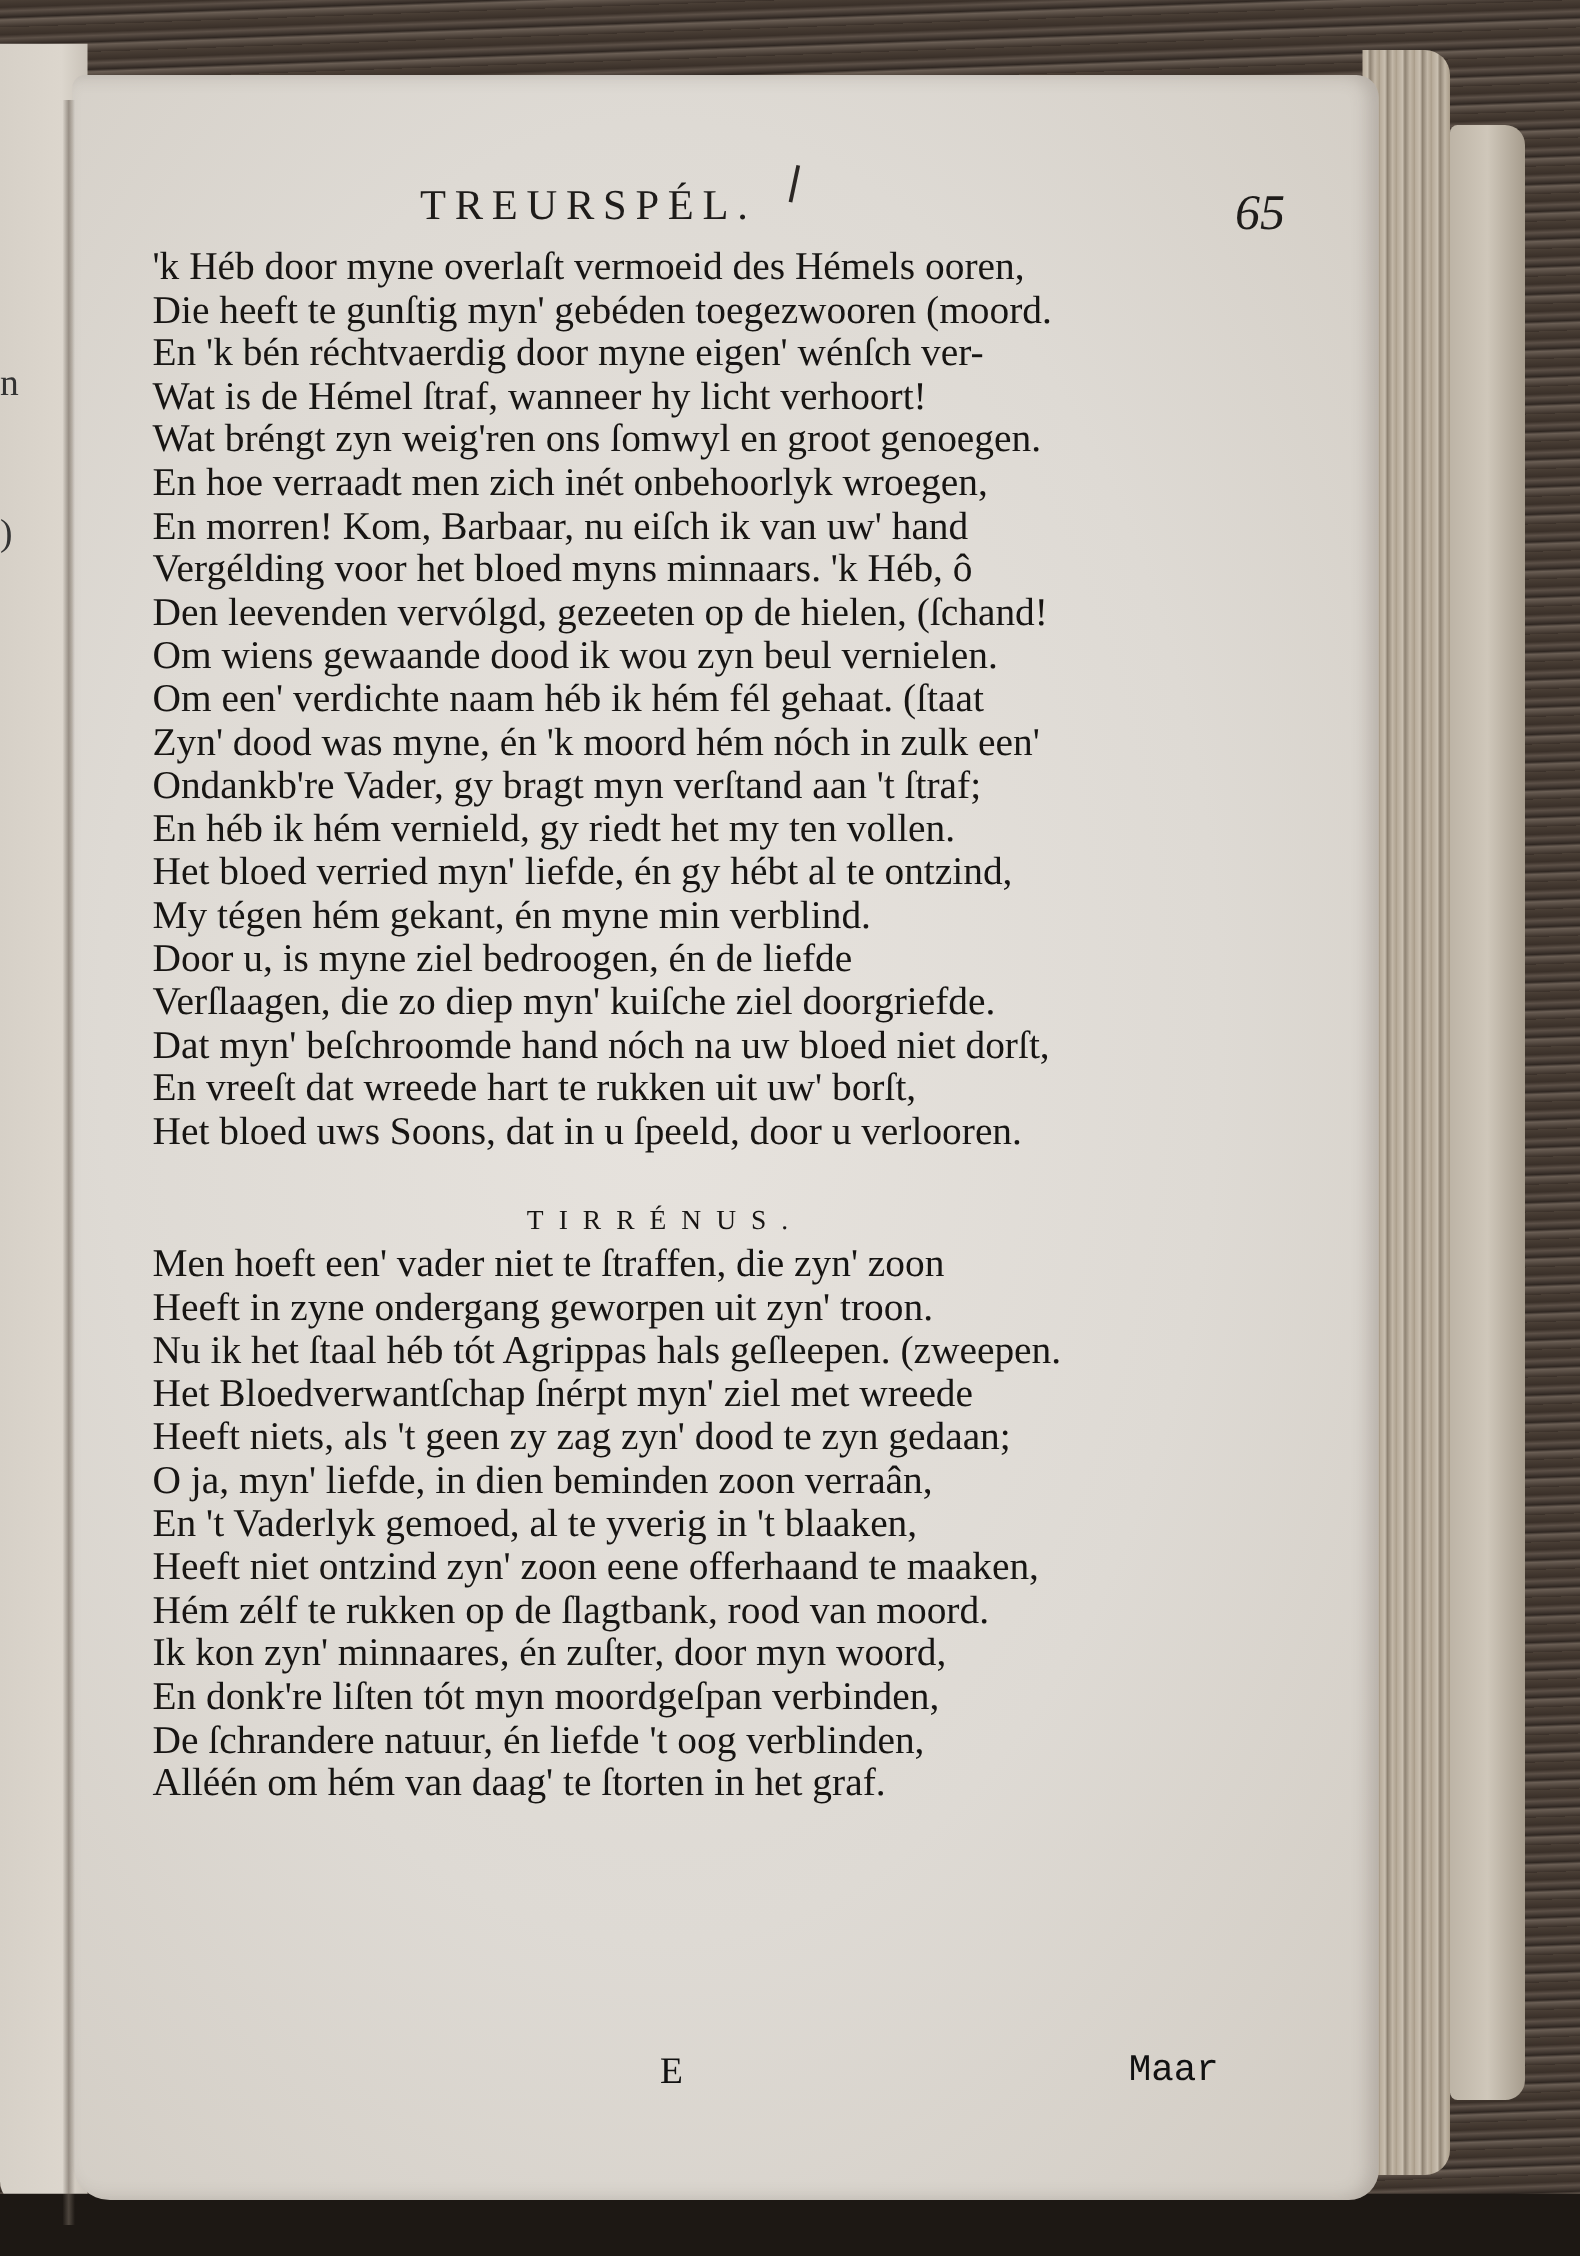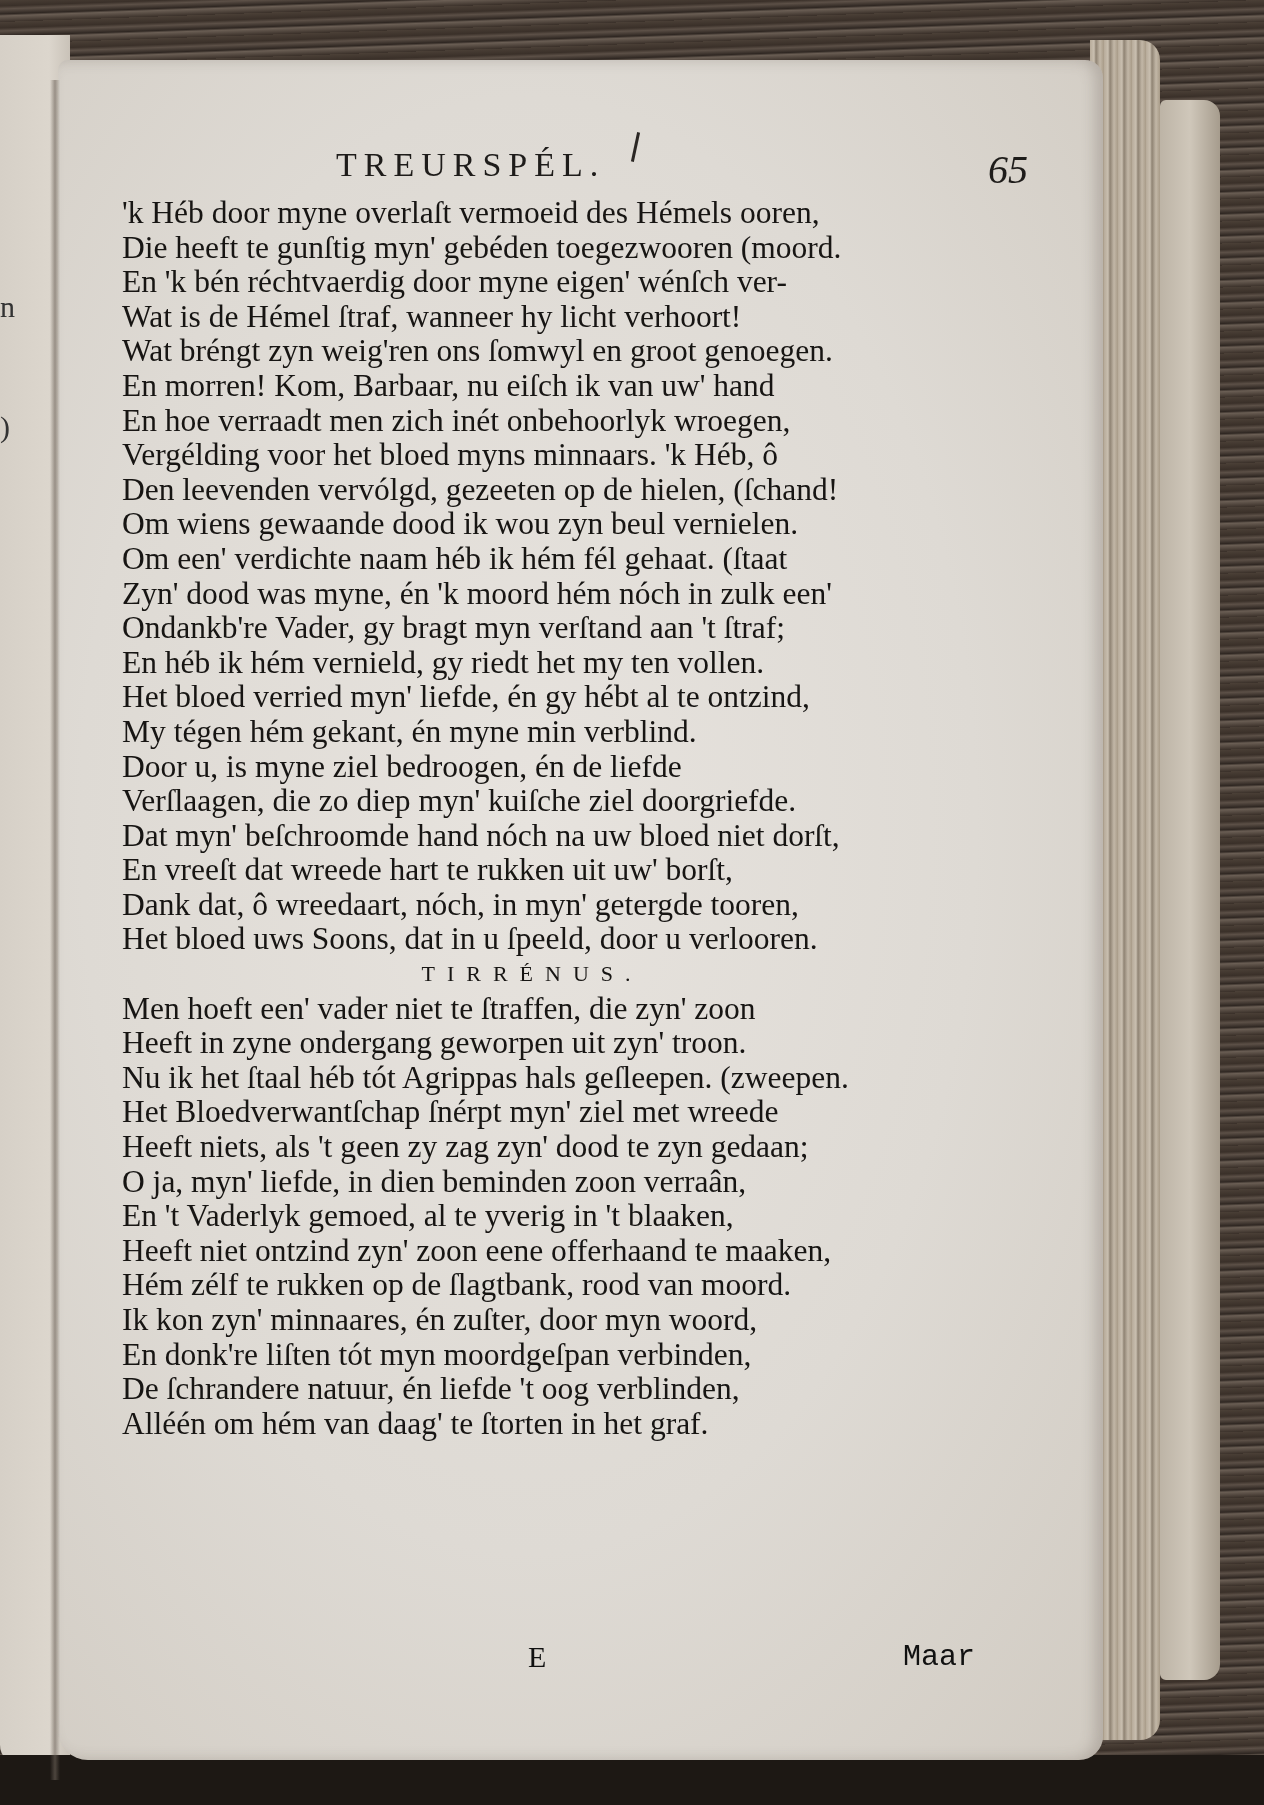--- a/index.html
+++ b/index.html
@@ -48,20 +48,21 @@
     transform: rotate(12deg);
   }
   .text-block {
     position: absolute; left: 64px; top: 136px; width: 960px;
     color: #171513; font-size: 31.5px; line-height: 34.6px; white-space: nowrap;
   }
   .line { display: block; height: 34.6px; }
   .speaker {
     display: block; height: 34.6px; text-align: center; font-size: 22px; letter-spacing: 12px;
     padding-right: 140px;
+    margin-top: 37px;
   }
   .footer {
     position: absolute; top: 1580px; left: 0; width: 100%; height: 40px; font-size: 30px; color: #111;
   }
   .signature { position: absolute; left: 470px; top: 0; }
   .catchword { position: absolute; left: 845px; top: 0; font-family: Liberation Mono, monospace; }
   .bottom-shadow {
     position: absolute; left: 0; top: 1755px; width: 1264px; height: 50px; background: #1d1814;
   }
 </style>
@@ -84,36 +85,35 @@
     <span class="pen-mark"></span>
     <span class="page-number">65</span>
   </div>
 
   <div class="text-block">
     <span class="line">'k Héb door myne overlaſt vermoeid des Hémels ooren,</span>
     <span class="line">Die heeft te gunſtig myn' gebéden toegezwooren (moord.</span>
     <span class="line">En 'k bén réchtvaerdig door myne eigen' wénſch ver-</span>
     <span class="line">Wat is de Hémel ſtraf, wanneer hy licht verhoort!</span>
     <span class="line">Wat bréngt zyn weig'ren ons ſomwyl en groot genoegen.</span>
+    <span class="line">En hoe verraadt men zich inét onbehoorlyk wroegen,</span>
     <span class="line">En morren! Kom, Barbaar, nu eiſch ik van uw' hand</span>
-    <span class="line">En hoe verraadt men zich inét onbehoorlyk wroegen,</span>
     <span class="line">Vergélding voor het bloed myns minnaars. 'k Héb, ô</span>
     <span class="line">Den leevenden vervólgd, gezeeten op de hielen, (ſchand!</span>
     <span class="line">Om wiens gewaande dood ik wou zyn beul vernielen.</span>
     <span class="line">Om een' verdichte naam héb ik hém fél gehaat.   (ſtaat</span>
     <span class="line">Zyn' dood was myne, én 'k moord hém nóch in zulk een'</span>
     <span class="line">Ondankb're Vader, gy bragt myn verſtand aan 't ſtraf;</span>
     <span class="line">En héb ik hém vernield, gy riedt het my ten vollen.</span>
     <span class="line">Het bloed verried myn' liefde, én gy hébt al te ontzind,</span>
     <span class="line">My tégen hém gekant, én myne min verblind.</span>
     <span class="line">Door u, is myne ziel bedroogen, én de liefde</span>
     <span class="line">Verſlaagen, die zo diep myn' kuiſche ziel doorgriefde.</span>
     <span class="line">Dat myn' beſchroomde hand nóch na uw bloed niet dorſt,</span>
     <span class="line">En vreeſt dat wreede hart te rukken uit uw' borſt,</span>
-    <span class="line">Dank dat, ô wreedaart, nóch, in myn' getergde tooren,</span>
     <span class="line">Het bloed uws Soons, dat in u ſpeeld, door u verlooren.</span>
     <span class="speaker">TIRRÉNUS.</span>
     <span class="line">Men hoeft een' vader niet te ſtraffen, die zyn' zoon</span>
     <span class="line">Heeft in zyne ondergang geworpen uit zyn' troon.</span>
     <span class="line">Nu ik het ſtaal héb tót Agrippas hals geſleepen. (zweepen.</span>
     <span class="line">Het Bloedverwantſchap ſnérpt myn' ziel met wreede</span>
     <span class="line">Heeft niets, als 't geen zy zag zyn' dood te zyn gedaan;</span>
     <span class="line">O ja, myn' liefde, in dien beminden zoon verraân,</span>
     <span class="line">En 't Vaderlyk gemoed, al te yverig in 't blaaken,</span>
     <span class="line">Heeft niet ontzind zyn' zoon eene offerhaand te maaken,</span>

